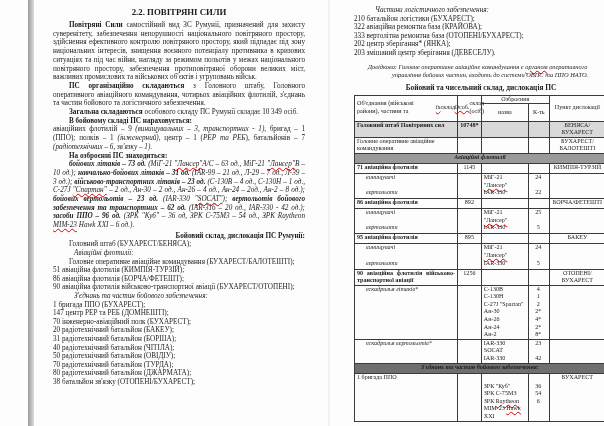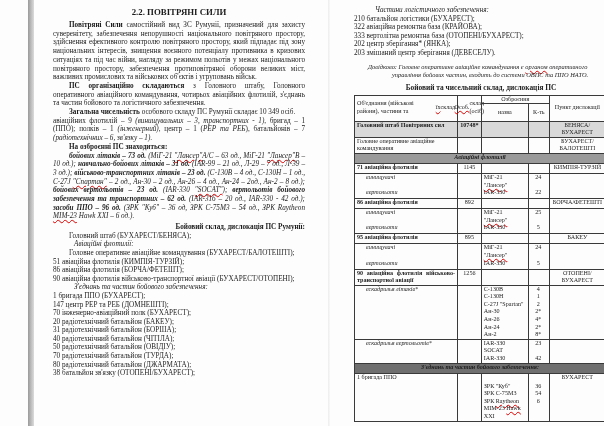--- a/index.html
+++ b/index.html
@@ -70,22 +70,23 @@
   <div id="edge-strip"></div>
   <div id="page-divider"></div>
 
   <div class="page" id="page-left">
     <div class="doc-title">2.2. ПОВІТРЯНІ СИЛИ</div>
 
     <p class="para"><span class="lead">Повітряні Сили</span><span> самостійний вид ЗС Румунії, призначений для захисту суверенітету, забезпечення непорушності національного повітряного простору, здійснення ефективного контролю повітряного простору, який підпадає під зону національних інтересів, знищення воєнного потенціалу противника в кризових ситуаціях та під час війни, нагляду за режимом польотів у межах національного повітряного простору, забезпечення протиповітряної оборони великих міст, важливих промислових та військових об'єктів і угруповань військ.</span></p>
 
     <p class="para"><span class="lead">ПС організаційно складаються</span><span> з Головного штабу, Головного оперативного авіаційного командування, чотирьох авіаційних флотилій, з'єднань та частин бойового та логістичного забезпечення.</span></p>
 
-    <p class="para"><span class="lead">Загальна чисельність</span><span> особового складу ПС Румунії складає 10 349 осіб.</span></p>
-
+    <p class="para"><span class="lead">Загальна складаються</span><span> особового складу ПС Румунії складає 10 349 осіб.</span></p>
+
+    <div class="subhead">В бойовому складі ПС нараховується:</div>
     <p class="para" style="text-indent:0;"><span>авіаційних флотилій – 9 </span><span class="i">(винищувальних – 3, транспортних - 1)</span><span>, бригад – 1 (ППО); полків – 1 </span><span class="i">(інженерний)</span><span>, центр – 1 (</span><span class="i">РЕР та РЕБ</span><span>), батальйонів – 7 </span><span class="i">(радіотехнічних – 6, зв'язку – 1)</span><span>.</span></p>
 
     <div class="subhead">На озброєнні ПС знаходиться:</div>
     <p class="para"><span class="bi">бойових літаків – 73 од. </span><span class="i">(МіГ-21 </span><span class="i r">"Лансер"</span><span class="i">А/С – 63 од., МіГ-21 </span><span class="i r">"Лансер"</span><span class="i">В – 10 од.); </span><span class="bi">навчально-бойових літаків – 31 од. </span><span class="i">(IAR-99 – 21 од., Л-29 – 7 од., Л-39 – 3 од.); </span><span class="bi">військово-транспортних літаків – 23 од. </span><span class="i">(С-130В – 4 од., С-130Н – 1 од., С-27J </span><span class="i r">"Спартан"</span><span class="i"> – 2 од., Ан-30 – 2 од., Ан-26 – 4 од., Ан-24 – 2од., Ан-2 – 8 од.); </span><span class="bi">бойових вертольотів – 23 од. </span><span class="i">(IAR-330 </span><span class="i r">"SOCAT"</span><span class="i">); </span><span class="bi">вертольотів бойового забезпечення та транспортних – 62 од. </span><span class="i">(IAR-316 – 20 од., IAR-330  - 42 од.); </span><span class="bi">засоби ППО – 96 од. </span><span class="i">(ЗРК "Куб" – 36 од, ЗРК С-75М3 – 54 од., ЗРК  Raytheon </span><span class="i r">MIM-23</span><span class="i"> Hawk XXI – 6 од.).</span></p>
 
     <div class="line b ind1" style="margin-top:2px;">Бойовий склад, дислокація ПС Румунії:</div>
     <div>
         <div class="line ind1">Головний штаб (БУХАРЕСТ/БЕНЯСА);</div>
         <div class="line i ind2">Авіаційні флотилії:</div>
         <div class="line ind1">Головне оперативне авіаційне командування (БУХАРЕСТ/БАЛОТЕШТІ);</div>

